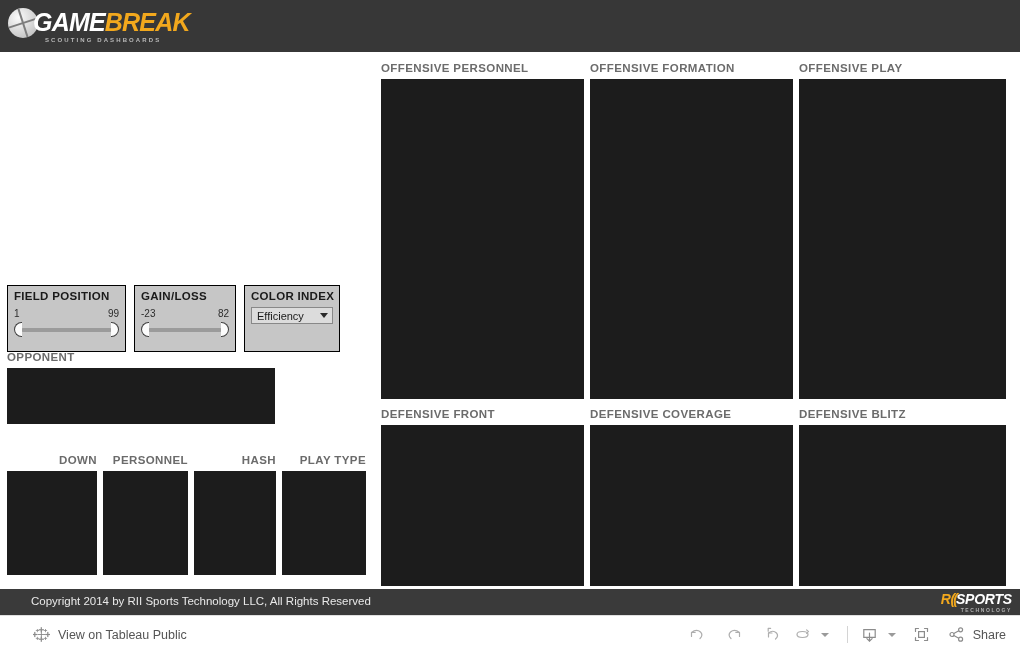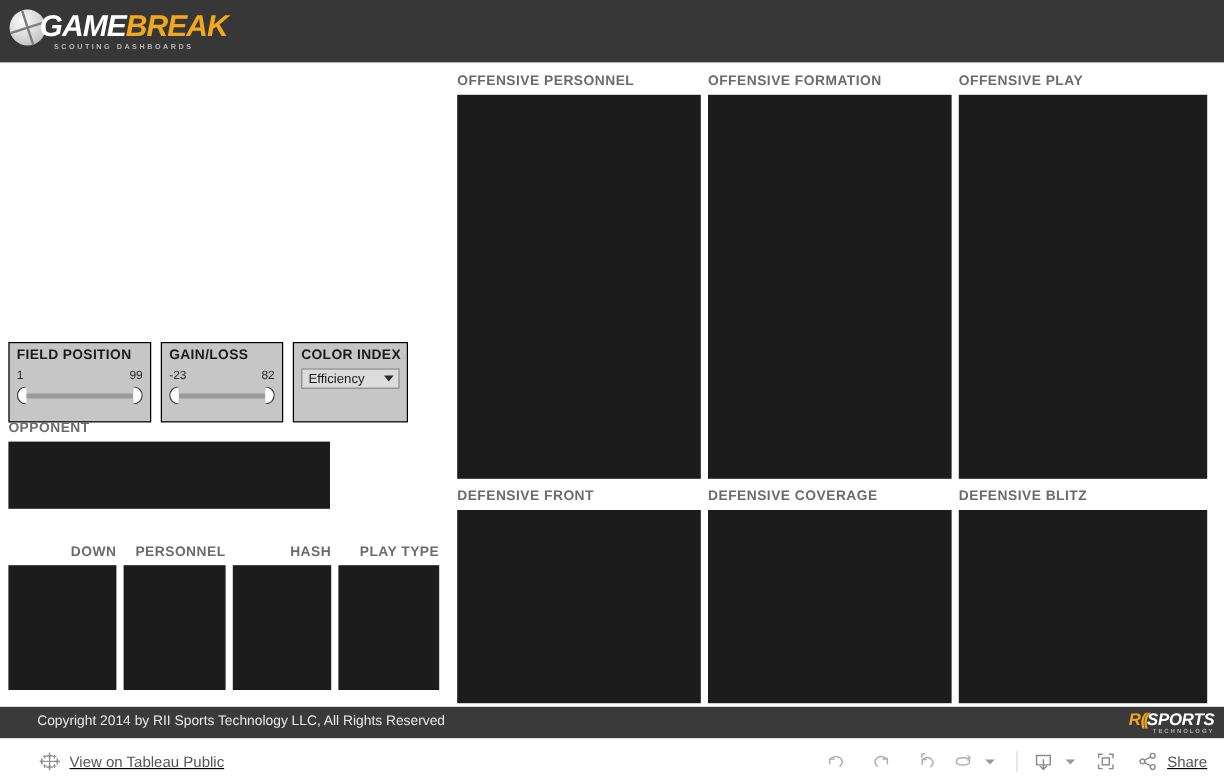--- a/index.html
+++ b/index.html
@@ -257,21 +257,20 @@
 
   
   .toolbar {
     position: absolute;
     left: 0; top: 615px;
     width: 1020px; height: 37px;
     background: #ffffff;
     border-top: 1px solid #e0e0e0;
     display: flex;
     align-items: center;
-    text-decoration: underline;
   }
   .tb-left {
     display: flex;
     align-items: center;
     margin-left: 33px;
     gap: 8px;
   }
   .tb-label {
     font-size: 12.5px;
     color: #555555;

